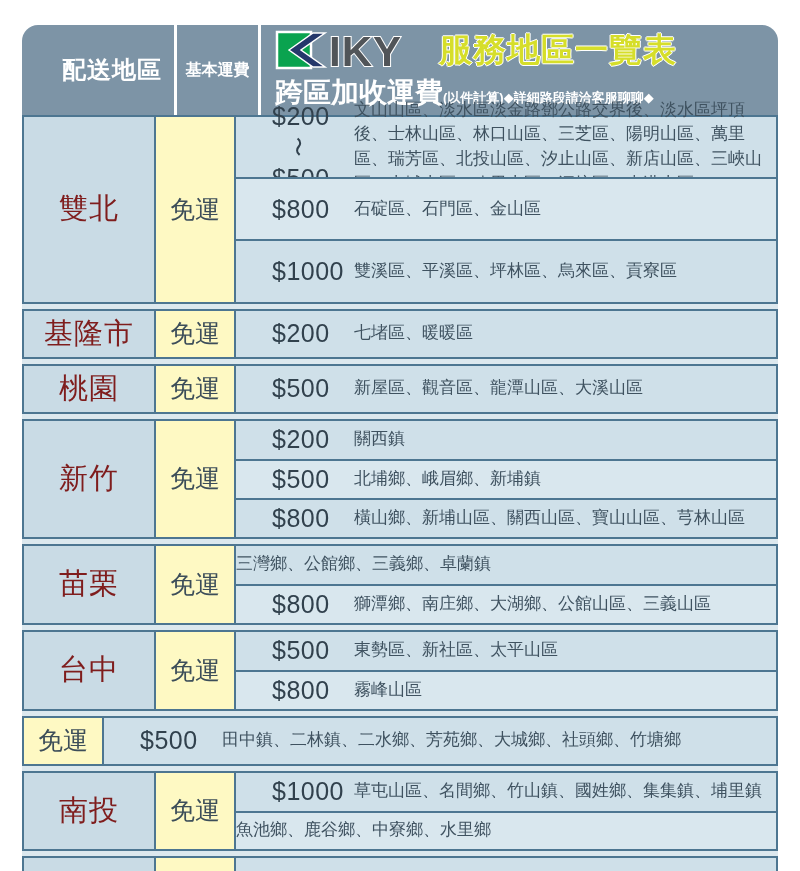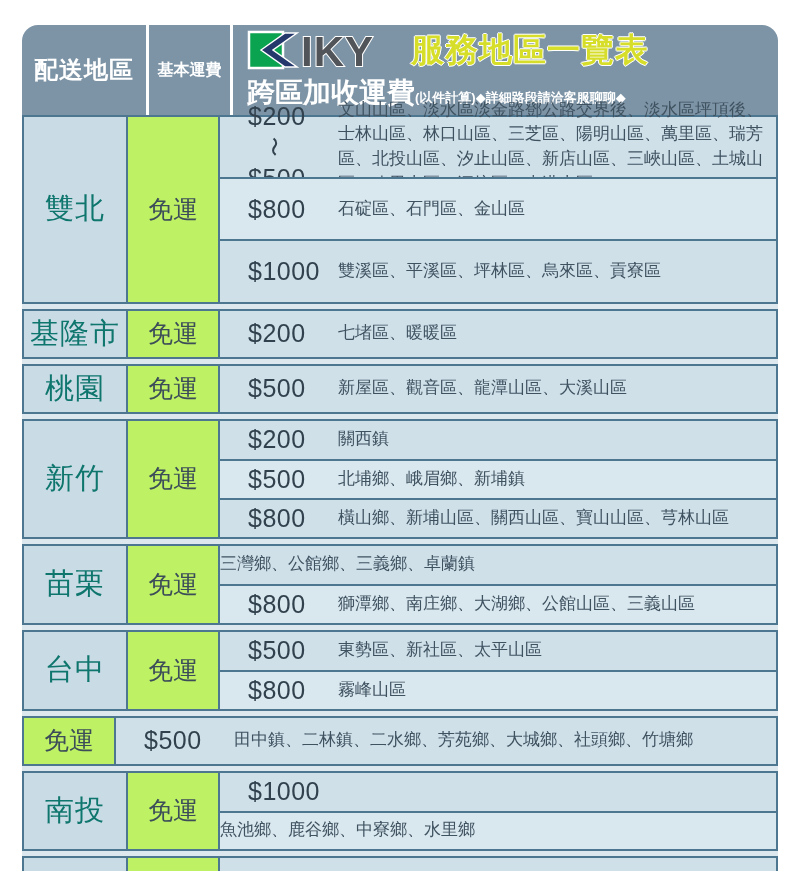--- a/index.html
+++ b/index.html
@@ -13,21 +13,21 @@
   }
   
   .table-header{
     display:flex;align-items:stretch;
     background:#7d94a6;
     border-radius:16px 16px 0 0;
     height:90px;
     color:#ffffff;
   }
   .hcell{display:flex;align-items:center;justify-content:center;}
-  .hcell-region{width:124px;border-right:3px solid #ffffff;font-size:24px;font-weight:bold;letter-spacing:1px;}
+  .hcell-region{width:124px;border-right:3px solid #ffffff;font-size:24px;font-weight:bold;letter-spacing:1px;padding-left:28px;}
   .hcell-fee{width:81px;border-right:3px solid #ffffff;font-size:16px;font-weight:bold;text-align:center;line-height:1.15;}
   .hcell-main{flex:1;flex-direction:column;align-items:flex-start;justify-content:center;padding-left:14px;overflow:hidden;}
   .brand-line{display:flex;align-items:center;height:44px;}
   .brand-logo{display:block;}
   .main-title{
     margin-left:16px;font-size:33px;font-weight:bold;color:#d6de2a;letter-spacing:1px;
     text-shadow:1px 0 0 #fff,-1px 0 0 #fff,0 1px 0 #fff,0 -1px 0 #fff;
   }
   .subtitle-line{margin-top:2px;white-space:nowrap;}
   .subtitle-main{font-size:28px;font-weight:bold;}
@@ -36,41 +36,41 @@
   .table-body{background:#dce8ee;}
   .region-block{
     display:flex;align-items:stretch;
     border:2px solid #4d7691;
     margin-bottom:5px;
     background:#cfe0e9;
   }
   .region-block:last-child{margin-bottom:0;}
   .cell{box-sizing:border-box;}
   .name-cell{
-    width:104px;border-right:2px solid #4d7691;
+    width:132px;border-right:2px solid #4d7691;
     display:flex;align-items:center;justify-content:center;
-    font-size:29px;color:#0f766e;background:#c9dbe5;letter-spacing:1px;
+    font-size:29px;color:#7f1d1d;background:#c9dbe5;letter-spacing:1px;
   }
   .fee-cell{
-    width:92px;border-right:2px solid #4d7691;
+    width:80px;border-right:2px solid #4d7691;
     display:flex;align-items:center;justify-content:center;
-    font-size:25px;color:#3c4d59;background:#bef264;
+    font-size:25px;color:#3c4d59;background:#fef9c3;
   }
   .rows{flex:1;display:flex;flex-direction:column;min-width:0;}
   .subrow{
     display:flex;align-items:center;
     min-height:38px;padding:4px 0;box-sizing:border-box;
     border-top:2px solid #4d7691;
     background:#cfe0e9;flex:1;
   }
   .subrow:first-child{border-top:none;}
   .subrow:nth-child(even){background:#d9e7ee;}
   .region-block.single .subrow{min-height:46px;}
   .price{
-    width:118px;padding-left:28px;box-sizing:border-box;flex-shrink:0;
+    width:118px;padding-left:36px;box-sizing:border-box;flex-shrink:0;
     font-size:25px;color:#31414d;letter-spacing:0.5px;
   }
   .price.range{display:flex;flex-direction:column;align-items:flex-start;line-height:1.2;}
   .price.range .wave{
     transform:rotate(90deg);font-size:20px;line-height:1;
     margin:6px 0 6px 16px;color:#31414d;
   }
   .areas{
     flex:1;font-size:17px;color:#3f5260;line-height:1.45;
     padding-right:8px;min-width:0;
@@ -201,20 +201,21 @@
     <div class="areas">田中鎮、二林鎮、二水鄉、芳苑鄉、大城鄉、社頭鄉、竹塘鄉</div>
   </div>
 </div>
   </div>
       <div class="region-block">
     <div class="cell name-cell">南投</div>
     <div class="cell fee-cell">免運</div>
     <div class="rows">
   <div class="subrow">
     <div class="price">$1000</div>
+    <div class="areas">草屯山區、名間鄉、竹山鎮、國姓鄉、集集鎮、埔里鎮</div>
   </div>
 
   <div class="subrow">
     <div class="areas">魚池鄉、鹿谷鄉、中寮鄉、水里鄉</div>
   </div>
 </div>
   </div>
       <div class="region-block single">
     <div class="cell name-cell"></div>
     <div class="cell fee-cell"></div>

